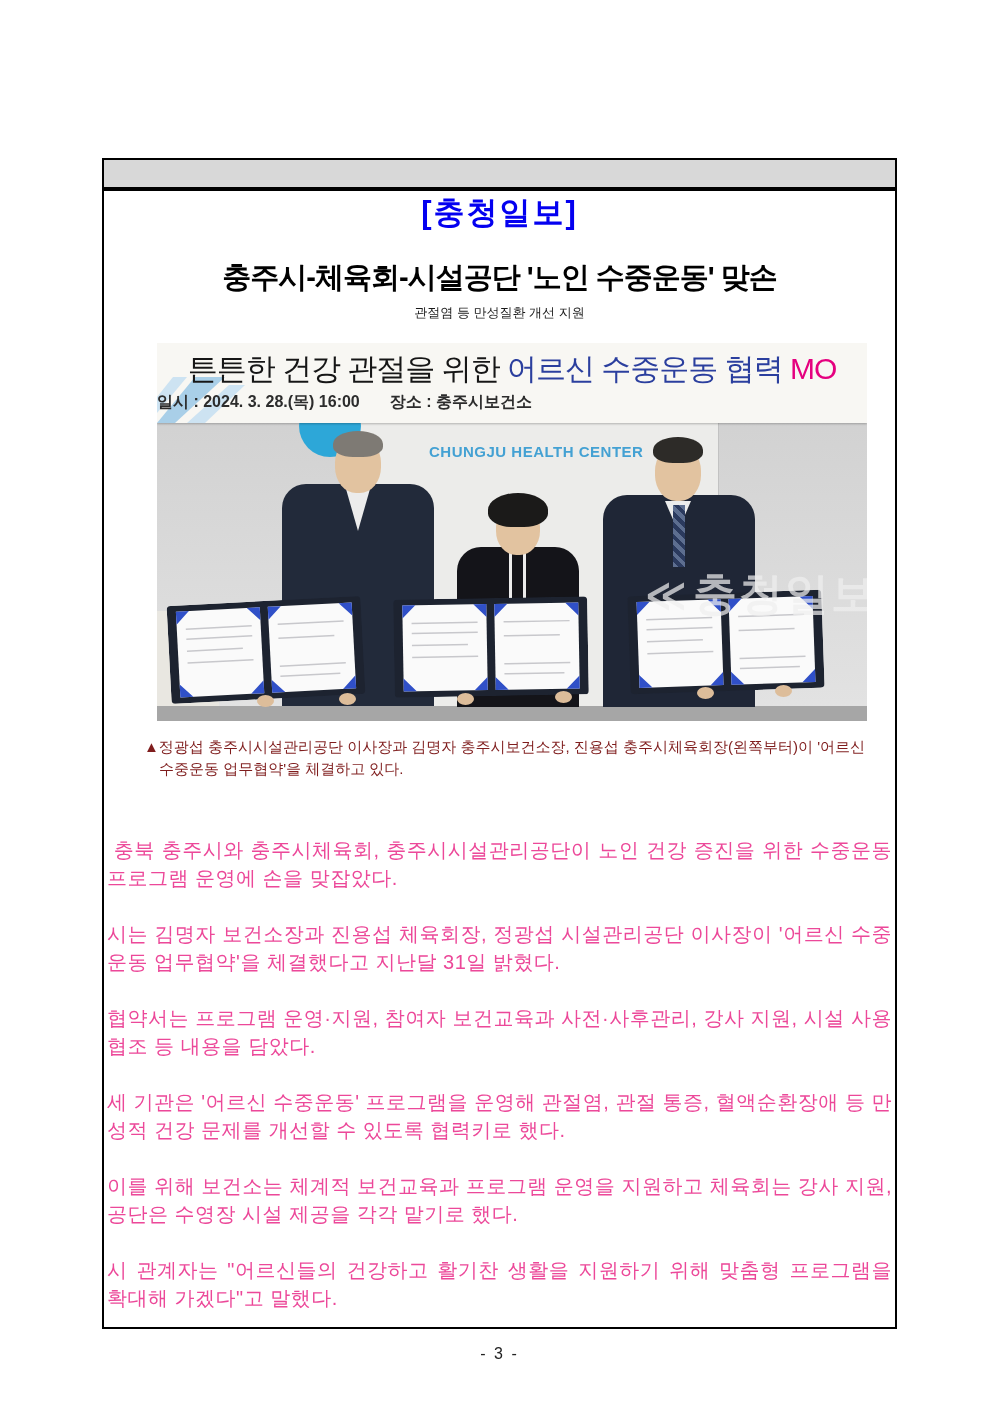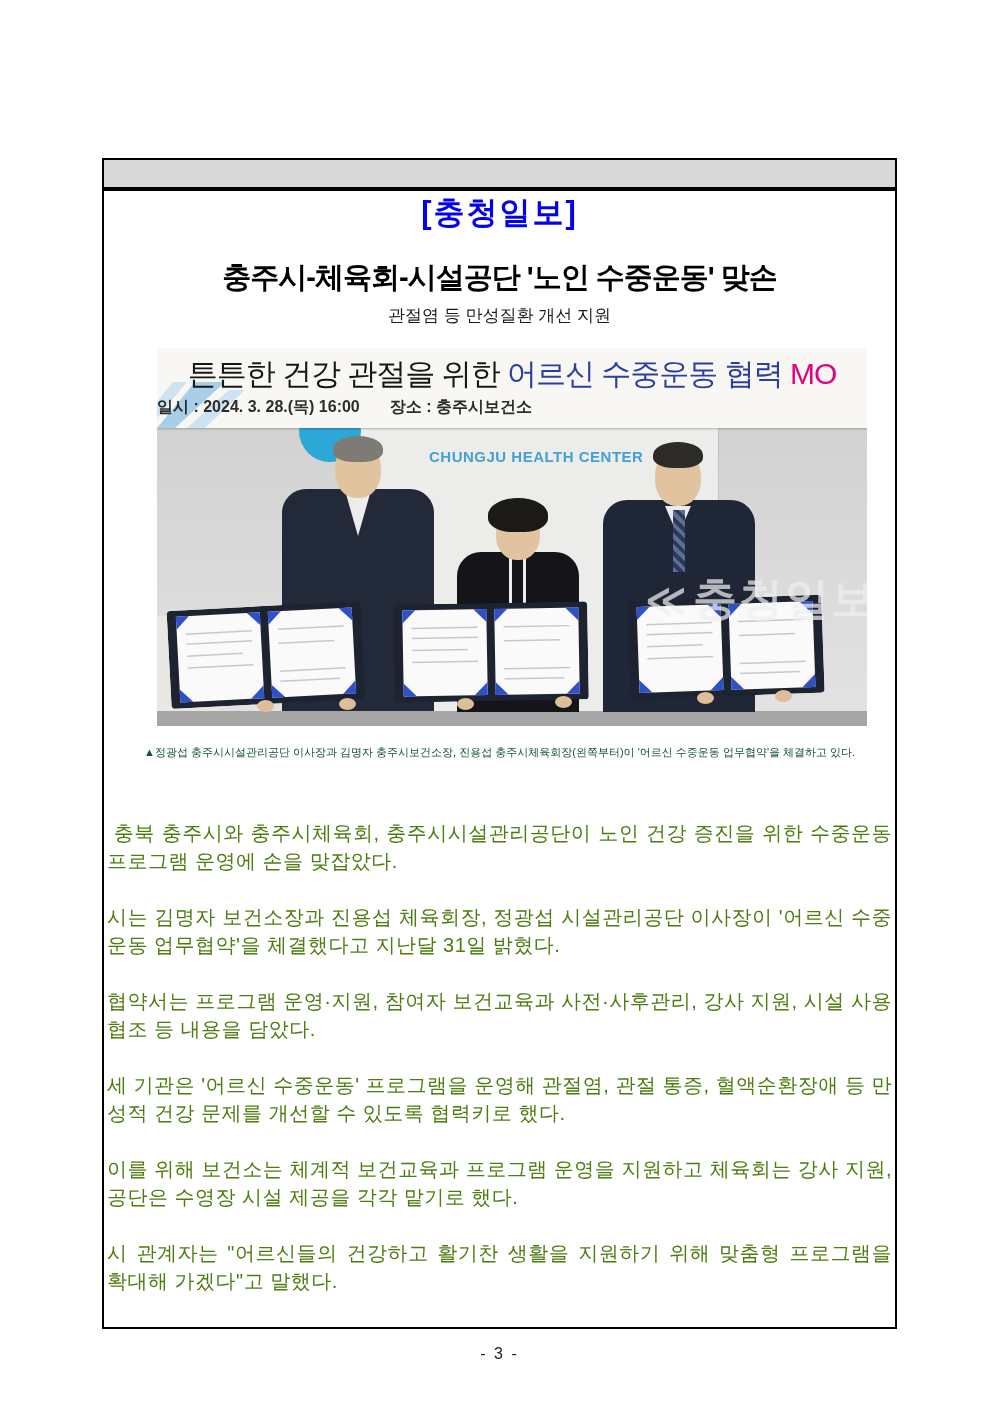--- a/index.html
+++ b/index.html
@@ -29,21 +29,21 @@
     border:2px solid #000; box-sizing:border-box; background:#fff; overflow:hidden;
   }
   .source-line {
     margin-top:1px; text-align:center; color:#0400f0; font-size:31px;
     font-weight:bold; letter-spacing:2px;
   }
   .article-title {
     margin-top:24px; text-align:center; font-size:29px; font-weight:bold;
     color:#000; letter-spacing:-1px;
   }
-  .article-subtitle { margin-top:6px; text-align:center; font-size:17px; color:#1a1a1a; }
+  .article-subtitle { margin-top:6px; text-align:center; font-size:13px; color:#1a1a1a; }
 
   
   .photo {
     position:relative; width:710px; height:378px; margin:21px 0 0 53px;
     background:linear-gradient(#cdcdcd,#e3e3e3); overflow:hidden;
   }
   .photo-floor { position:absolute; left:0; bottom:0; width:100%; height:15px; background:#a6a6a6; }
   .wall-panel { position:absolute; top:80px; bottom:15px; background:#ececea; }
   .wp-center { left:200px; width:360px; border-left:1px solid #c2c2c2; border-right:1px solid #c2c2c2; }
   .wall-corner { position:absolute; left:0; bottom:15px; width:62px; height:95px; background:#e9e7e1; }
@@ -90,26 +90,26 @@
 
   .watermark {
     position:absolute; left:488px; top:222px; z-index:6;
     font-size:44px; font-weight:900; color:rgba(238,238,238,0.72);
     letter-spacing:2px; white-space:nowrap;
   }
   .watermark-mark { font-size:40px; margin-right:4px; }
 
   
   .photo-caption {
-    margin:15px 20px 0 40px; font-size:11px; line-height:22px; color:#14532d;
+    margin:15px 20px 0 40px; font-size:15px; line-height:22px; color:#7f1d1d;
     padding-left:15px; text-indent:-15px; word-break:keep-all;
   }
   .body-text { margin:56px 3px 0 3px; }
   .para {
-    font-size:20px; line-height:28px; color:#4d7c0f; margin:12px 0 28px 0;
+    font-size:20px; line-height:28px; color:#ec4899; margin:12px 0 28px 0;
     text-align:justify; word-break:break-all; white-space:pre-wrap;
     letter-spacing:0.5px;
   }
 
   .page-num {
     position:absolute; left:102px; top:1345px; width:795px; text-align:center;
     font-size:16px; color:#222; letter-spacing:2px;
   }
 </style>
 </head>

